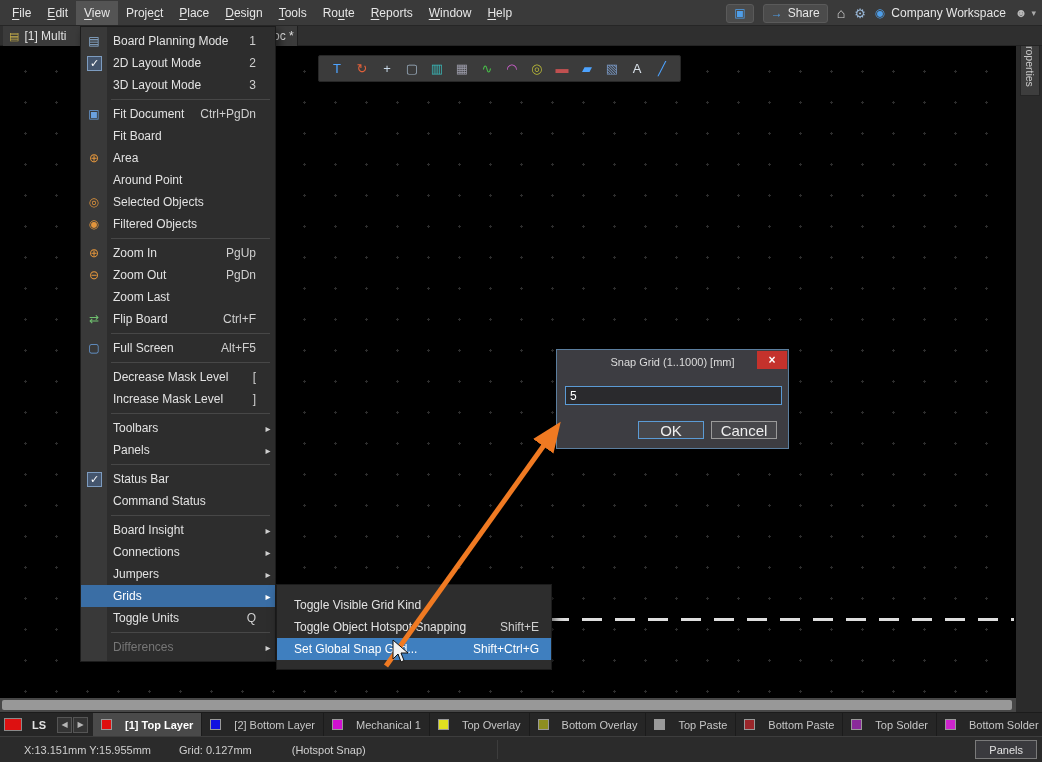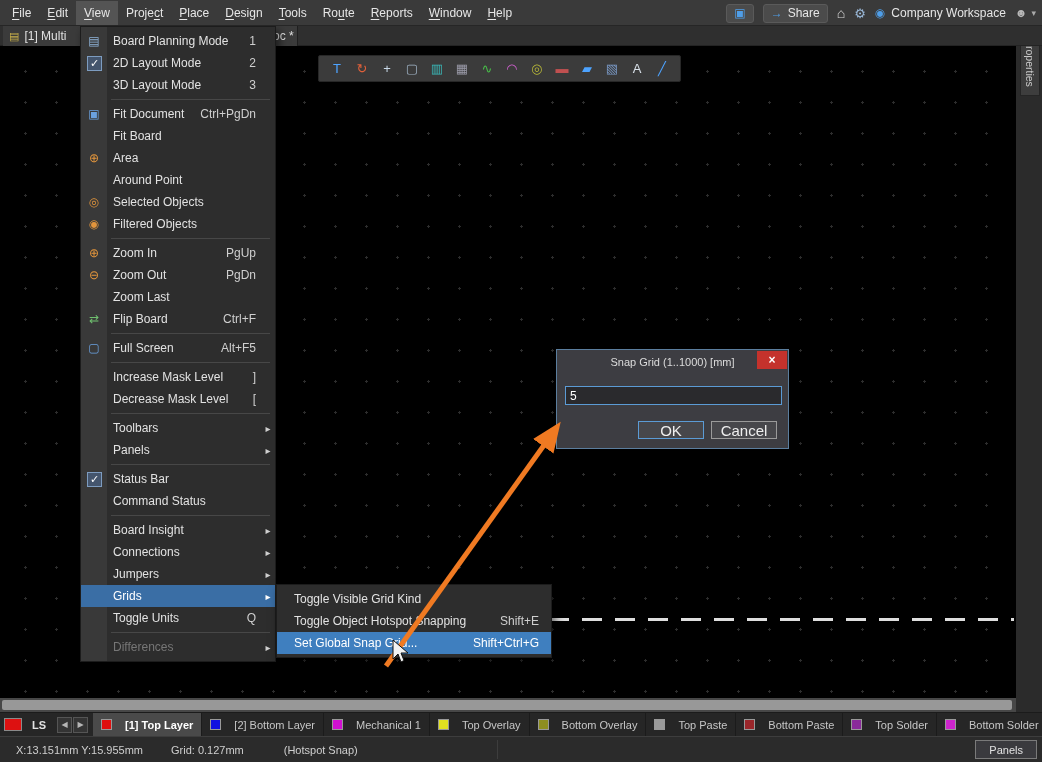--- a/index.html
+++ b/index.html
@@ -46,21 +46,21 @@
   .menu-item.hl .mi-label,.menu-item.hl .mi-shortcut,.menu-item.hl .mi-arrow{color:#fff}
   .menu-item.dis .mi-label{color:#767676}
   .mi-icon{flex:0 0 22px;width:22px;text-align:center;font-size:12px}
   .mi-icon.check{flex:0 0 15px;width:15px;height:15px;margin:0 3px 0 4px;background:#44556d;border:1px solid #7d9cc0;color:#fff;font-size:11px;line-height:13px}
   .mi-label{margin-left:8px;color:#e2e2e2;white-space:nowrap}
   .mi-shortcut{margin-left:auto;color:#cfcfcf;padding-right:5px;white-space:nowrap}
   .mi-arrow{flex:0 0 14px;text-align:center;color:#cfcfcf;font-size:10px}
   .menu-sep{position:relative;height:7px;z-index:1}
   .menu-sep::after{content:"";position:absolute;left:30px;right:5px;top:3px;border-top:1px solid #474747}
 
-  .submenu{position:absolute;left:276px;top:584px;width:276px;background:#2d2d2d;border:1px solid #1c1c1c;box-shadow:3px 4px 9px rgba(0,0,0,.55);z-index:41;padding:3px 0}
+  .submenu{position:absolute;left:276px;top:584px;width:276px;background:#2d2d2d;border:1px solid #1c1c1c;box-shadow:3px 4px 9px rgba(0,0,0,.55);z-index:41;padding:9px 0}
   .sm-item{height:22px;display:flex;align-items:center;padding:0 12px 0 17px;cursor:default}
   .sm-item.hl{background:#3f7fbf}
   .sm-item.hl .sm-label,.sm-item.hl .sm-shortcut{color:#fff}
   .sm-label{color:#e2e2e2;white-space:nowrap}
   .sm-shortcut{margin-left:auto;color:#cfcfcf;white-space:nowrap}
 
   
   .dialog{position:absolute;left:556px;top:349px;width:233px;height:100px;background:#3d3d42;border:1px solid #5b7e9e;box-shadow:4px 5px 12px rgba(0,0,0,.65);z-index:30}
   .dlg-title{height:24px;display:flex;align-items:center;justify-content:center;color:#dcdcdc;font-size:11px}
   .dlg-close{position:absolute;right:1px;top:1px;width:30px;height:18px;background:#c4322c;color:#fff;display:flex;align-items:center;justify-content:center;font-size:12px;font-weight:bold;cursor:default}
@@ -83,21 +83,21 @@
   .ls-btn{color:#e2e2e2;padding:0 6px;height:100%;display:flex;align-items:center;font-weight:bold}
   .nav-box{display:flex;gap:1px;margin:0 5px}
   .nav-btn{width:15px;height:16px;border:1px solid #555;background:#343434;color:#b5b5b5;font-size:8px;display:flex;align-items:center;justify-content:center}
   .layer-tabs{display:flex;height:100%}
   .layer-tab{display:flex;align-items:center;gap:13px;padding:0 8px;height:100%;border-right:1px solid #1b1b1b;white-space:nowrap;color:#c6c6c6}
   .layer-tab.active{background:#4a4a4a;color:#fff;font-weight:bold}
   .layer-swatch{width:11px;height:11px;border:1px solid #999;flex:0 0 11px}
 
   
   .statusbar{position:absolute;left:0;top:736px;width:100%;height:26px;background:#2b2b2b;border-top:1px solid #3d3d3d;display:flex;align-items:center;font-size:11px;color:#cfcfcf;z-index:4}
-  .sb-coords{margin-left:16px}
+  .sb-coords{margin-left:24px}
   .sb-grid{margin-left:28px}
   .sb-snap{margin-left:40px}
   .sb-div{position:absolute;left:497px;top:3px;bottom:3px;border-left:1px solid #3d3d3d}
   .panels-btn{position:absolute;right:5px;top:3px;height:19px;padding:0 13px;border:1px solid #7a7a7a;background:#3a3a3e;color:#e2e2e2;display:flex;align-items:center}
 
   
   .overlay-svg{position:absolute;left:0;top:0;width:1042px;height:762px;pointer-events:none;z-index:60}
 </style>
 </head>
 <body>
@@ -253,28 +253,28 @@
         <div class="menu-sep"></div>
         <div class="menu-item">
           <span class="mi-icon" style="color: rgb(106, 161, 224);">▢</span>
           <span class="mi-label">Full Screen</span>
           <span class="mi-shortcut">Alt+F5</span>
           <span class="mi-arrow"></span>
         </div>
         <div class="menu-sep"></div>
         <div class="menu-item">
           <span class="mi-icon"></span>
+          <span class="mi-label">Decrease Mask Level</span>
+          <span class="mi-shortcut">[</span>
+          <span class="mi-arrow"></span>
+        </div>
+        <div class="menu-item">
+          <span class="mi-icon"></span>
           <span class="mi-label">Increase Mask Level</span>
           <span class="mi-shortcut">]</span>
-          <span class="mi-arrow"></span>
-        </div>
-        <div class="menu-item">
-          <span class="mi-icon"></span>
-          <span class="mi-label">Decrease Mask Level</span>
-          <span class="mi-shortcut">[</span>
           <span class="mi-arrow"></span>
         </div>
         <div class="menu-sep"></div>
         <div class="menu-item">
           <span class="mi-icon"></span>
           <span class="mi-label">Toolbars</span>
           <span class="mi-shortcut"></span>
           <span class="mi-arrow">▸</span>
         </div>
         <div class="menu-item">

